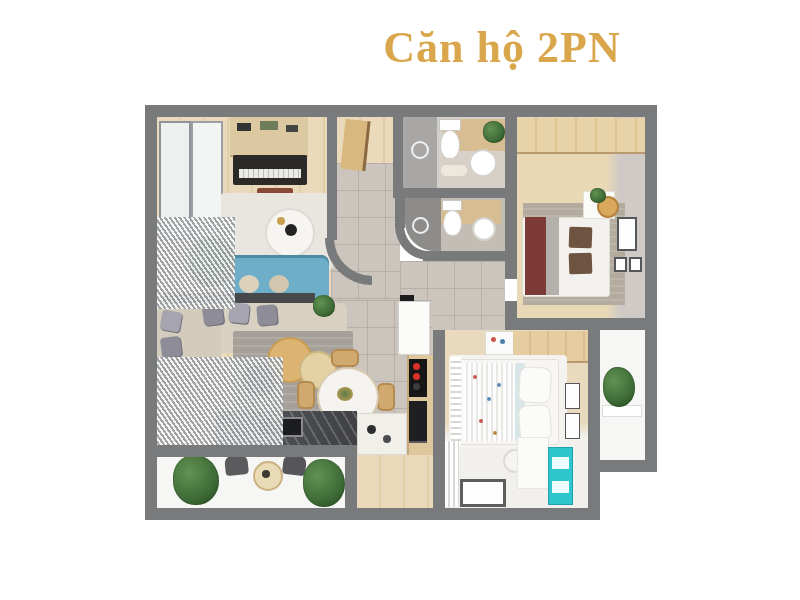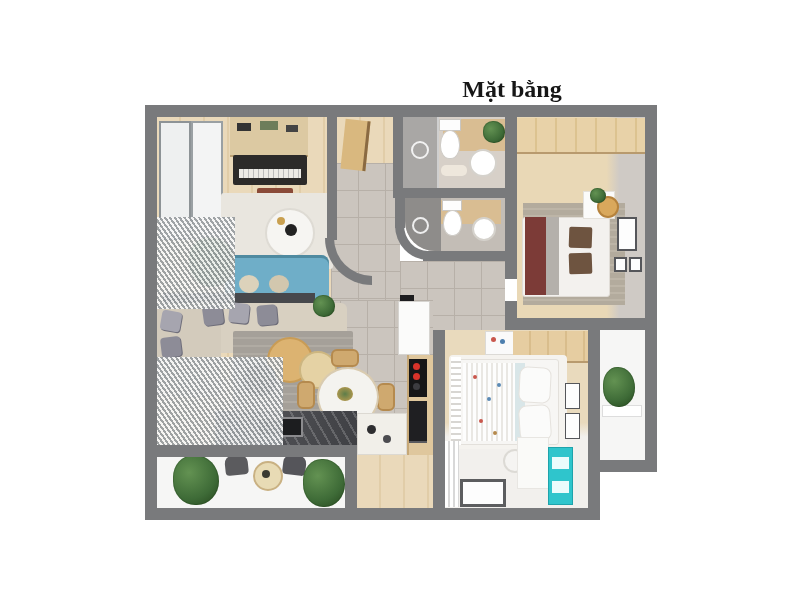--- a/index.html
+++ b/index.html
@@ -32,21 +32,21 @@
   .circle{border-radius:50%;}
   .pillow-gray{width:20px;height:20px;background:#8d8c97;border-radius:4px;box-shadow:1px 1px 0 #6f6e7a;}
   .chair-tan{background:#cfa96f;border:2px solid #b58a4e;border-radius:6px;box-sizing:border-box;}
   .frame{background:#fdfdfd;border:2px solid #55565a;box-sizing:border-box;}
 </style>
 </head>
 <body>
 
 <div id="stage">
 
-  <div id="subtitle" class="abs">Mặt bằng</div>
+  <div id="title" class="abs">Căn hộ 2PN</div>
 
   <div id="plan" class="abs">
 
     <div class="floor wood" style="left:12px;top:12px;width:174px;height:328px;"></div>
     <div class="floor wood" style="left:192px;top:12px;width:56px;height:50px;"></div>
     <div class="floor tile" style="left:186px;top:58px;width:69px;height:167px;"></div>
     <div class="floor tile" style="left:255px;top:156px;width:105px;height:69px;"></div>
     <div class="floor tile" style="left:168px;top:195px;width:120px;height:145px;"></div>
     <div class="floor" style="left:258px;top:12px;width:102px;height:71px;background:#d7d0c8;"></div>
     <div class="floor" style="left:260px;top:93px;width:100px;height:53px;background:#c3bdb6;border-bottom-left-radius:30px;"></div>

